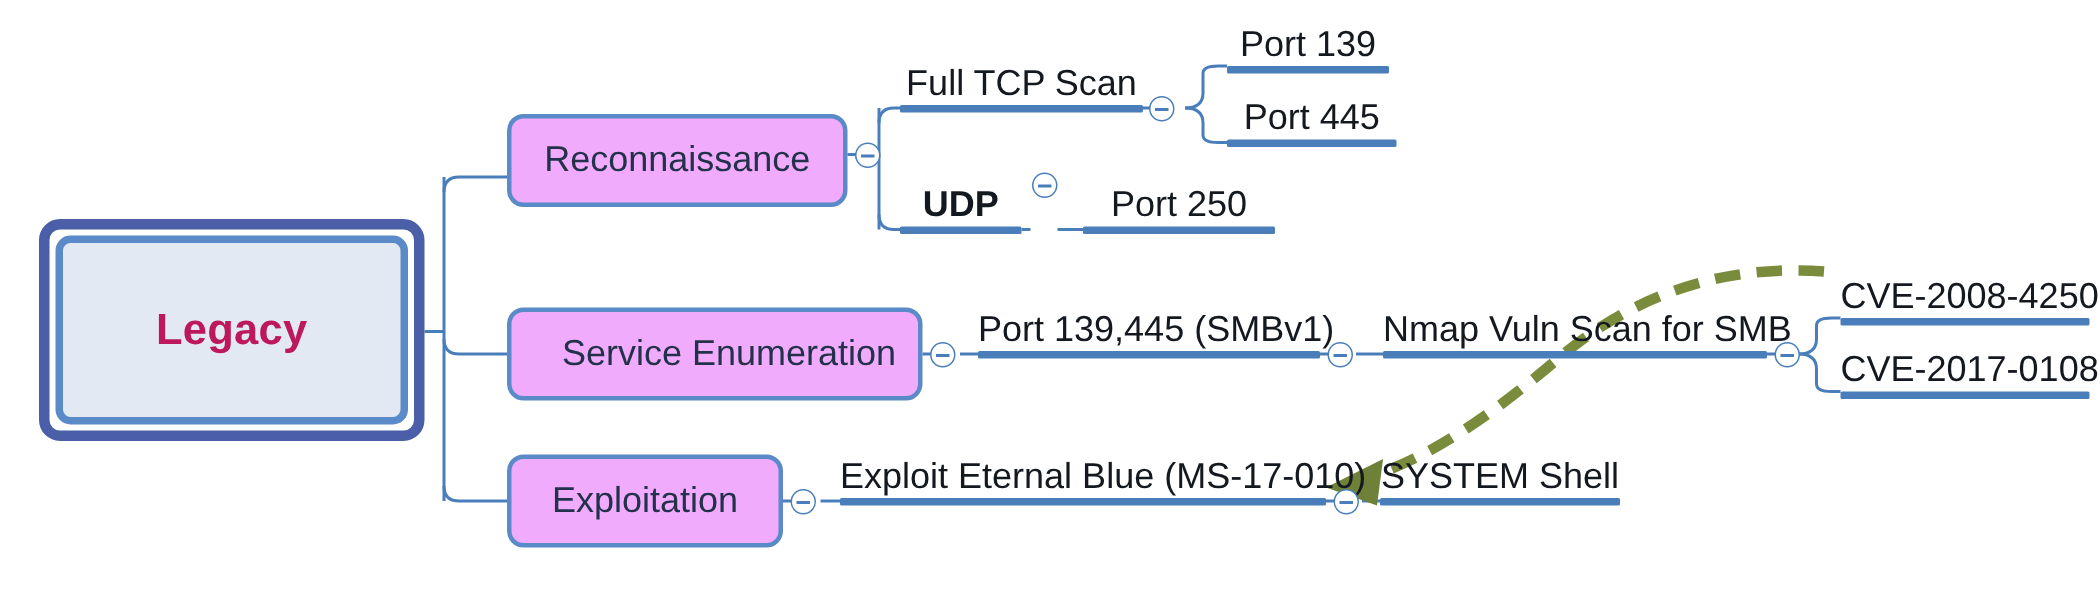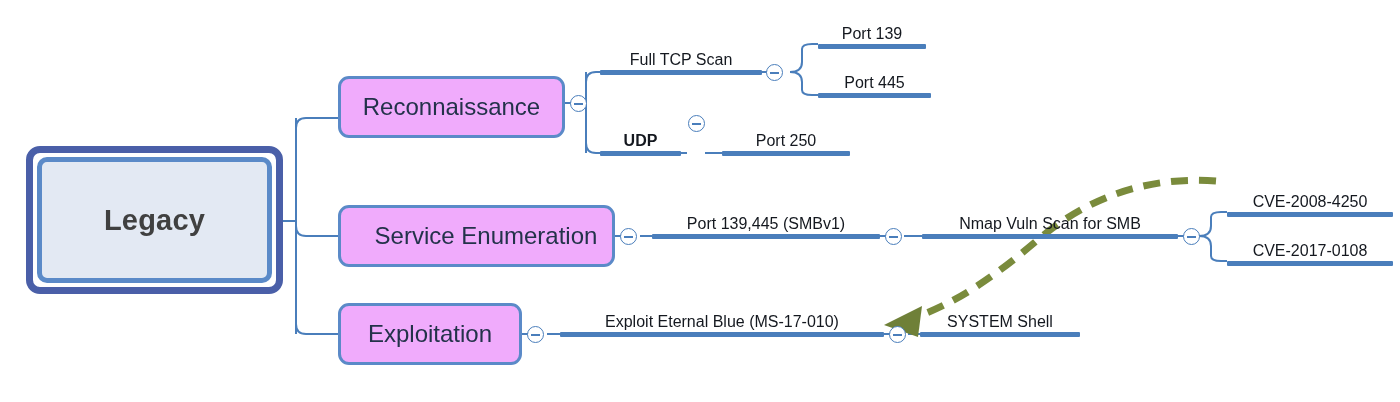--- a/index.html
+++ b/index.html
@@ -42,21 +42,21 @@
     border: 5px solid #5B8AC8;
     border-radius: 10px;
     background: #E3E9F3;
     display: flex;
     align-items: center;
     justify-content: center;
   }
   .root-label {
     font-size: 29px;
     font-weight: bold;
-    color: #404040;
+    color: #be185d;
     letter-spacing: .2px;
     white-space: nowrap;
   }
 
   
   .branch-node {
     position: absolute;
     box-sizing: border-box;
     border: 3px solid #5B8AC8;
     border-radius: 11px;
@@ -74,21 +74,21 @@
   
   .bar-topic {
     position: absolute;
   }
   .bar-topic .topic-text {
     position: absolute;
     bottom: 6px;
     left: 0;
     width: 100%;
     text-align: center;
-    font-size: 16px;
+    font-size: 24px;
     color: #14181f;
     white-space: nowrap;
     line-height: 1.1;
   }
   .bar-topic .topic-bar {
     position: absolute;
     bottom: 0;
     left: 0;
     width: 100%;
     height: 5px;

